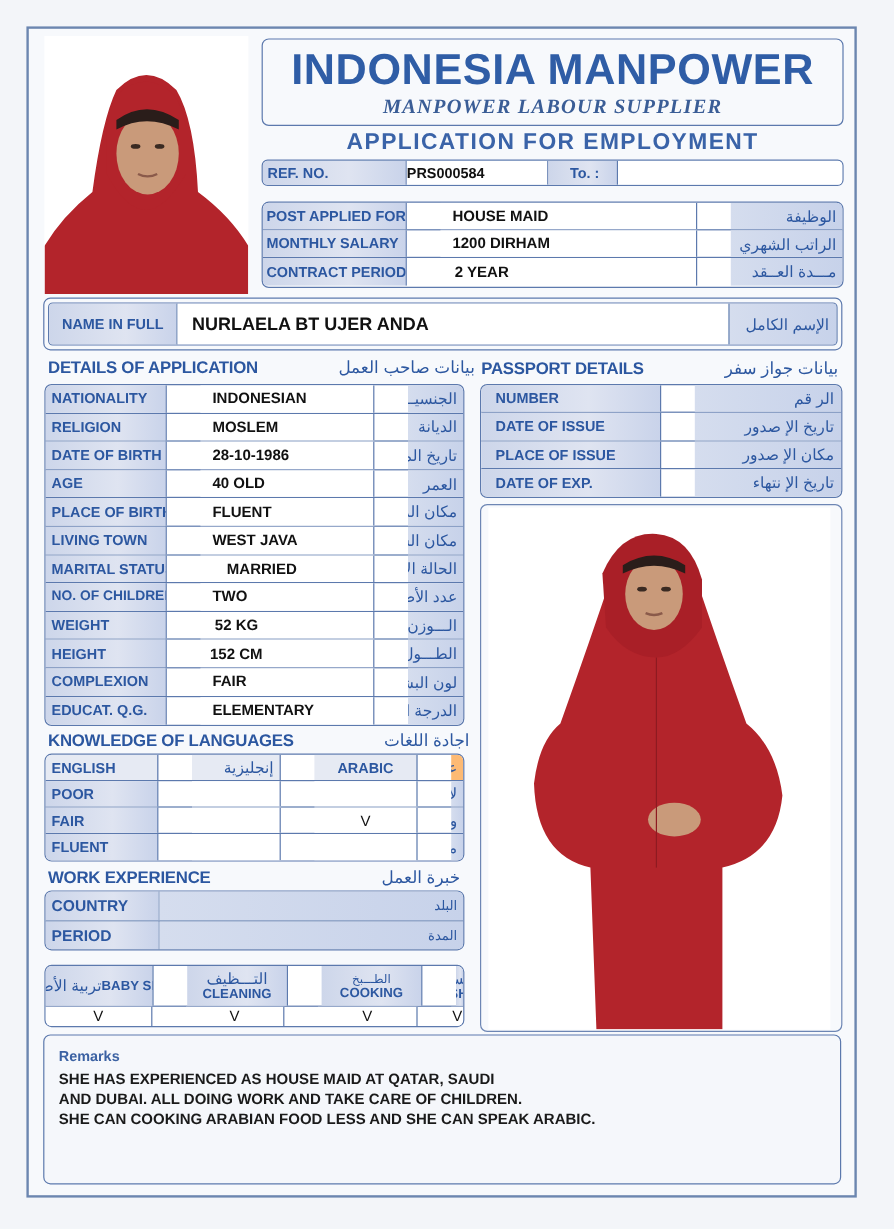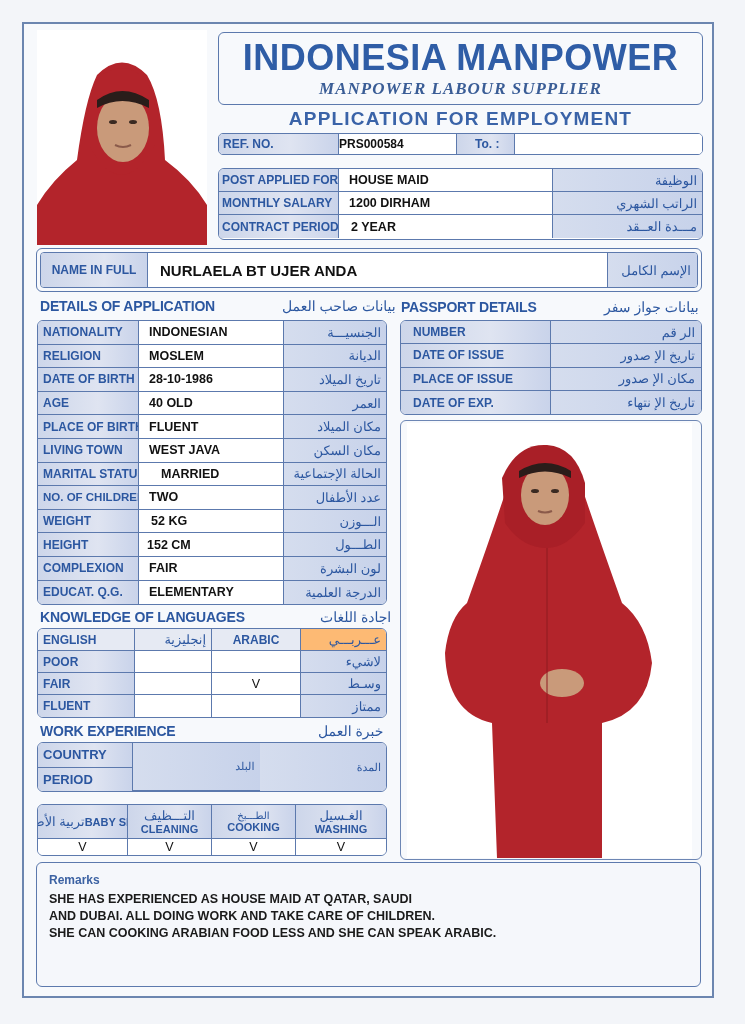--- a/index.html
+++ b/index.html
@@ -19,21 +19,21 @@
 
   .ref-row { position: absolute; left: 218px; top: 133px; width: 485px; height: 22px; border: 1.5px solid #5c79ad; border-radius: 5px; display: flex; overflow: hidden; }
   .ref-row > div { border-right: 1.5px solid #5c79ad; display: flex; align-items: center; font-size: 12px; }
   .ref-row > div:last-child { border-right: none; }
 
   .lbl { background: linear-gradient(90deg, #cdd6ea, #dfe4f1 60%, #c9d3ea); color: #2c57a0; font-weight: bold; font-size: 12px; }
   .lbl-ar { background: linear-gradient(90deg, #d5ddee, #c7d2ea); color: #2c57a0; font-size: 13px; justify-content: flex-end; }
   .val { background: #ffffff; color: #111; font-weight: bold; font-size: 12.5px; }
 
   .tbl { position: absolute; border: 1.5px solid #5c79ad; border-radius: 6px; overflow: hidden; background: #fff; }
-  .tbl .row { display: flex; border-bottom: 1.5px solid #5c79ad; }
+  .tbl .row { display: flex; border-bottom: 1.5px solid #5c79ad; gap: 28px; }
   .tbl .row:last-child { border-bottom: none; }
   .tbl .cell { display: flex; align-items: center; border-right: 1.5px solid #5c79ad; padding: 0 5px; white-space: nowrap; overflow: hidden; }
   .tbl .cell:last-child { border-right: none; }
 
   .section-title { position: absolute; font-size: 14px; font-weight: bold; color: #2c57a0; letter-spacing: -0.2px; }
   .section-title-ar { position: absolute; font-size: 14px; color: #2c57a0; direction: rtl; }
 
   .name-box { position: absolute; left: 36px; top: 248px; width: 666px; height: 44px; border: 1.5px solid #5c79ad; border-radius: 6px; padding: 3px; }
   .name-inner { width: 100%; height: 100%; border: 1.5px solid #5c79ad; border-radius: 4px; display: flex; overflow: hidden; }
 
@@ -230,21 +230,21 @@
   </div>
 </div>
 
 <div class="section-title" style="left:40px; top:723px;">WORK EXPERIENCE</div>
 <div class="section-title-ar" style="left:318px; top:723px;">خبرة العمل</div>
 <div class="tbl" style="left:37px; top:742px; width:350px; height:50px; display:flex;">
   <div style="width:95px; display:flex; flex-direction:column; border-right:1.5px solid #5c79ad;">
     <div class="lbl" style="flex:1; display:flex; align-items:center; padding-left:5px; font-size:13px; border-bottom:1.5px solid #5c79ad;">COUNTRY</div>
     <div class="lbl" style="flex:1; display:flex; align-items:center; padding-left:5px; font-size:13px;">PERIOD</div>
   </div>
-  <div style="flex:1; display:flex; ">
+  <div style="flex:1; display:flex; flex-direction:column;">
     <div class="lbl-ar" style="flex:1; display:flex; align-items:center; padding-right:5px; font-size:11px; border-bottom:1.5px solid #5c79ad;">البلد</div>
     <div class="lbl-ar" style="flex:1; display:flex; align-items:center; padding-right:5px; font-size:11px;">المدة</div>
   </div>
 </div>
 
 <div class="tbl" style="left:37px; top:804px; width:350px; height:52px;">
   <div class="row" style="height:34px;">
     <div class="cell lbl" style="width:90px; flex-direction:row; justify-content:center; padding:0; text-align:center;">
       <span style="font-weight:normal; font-size:13px;">تربية الأطفـــال</span>
       <span style="font-size:11px;">BABY SITTING</span>

